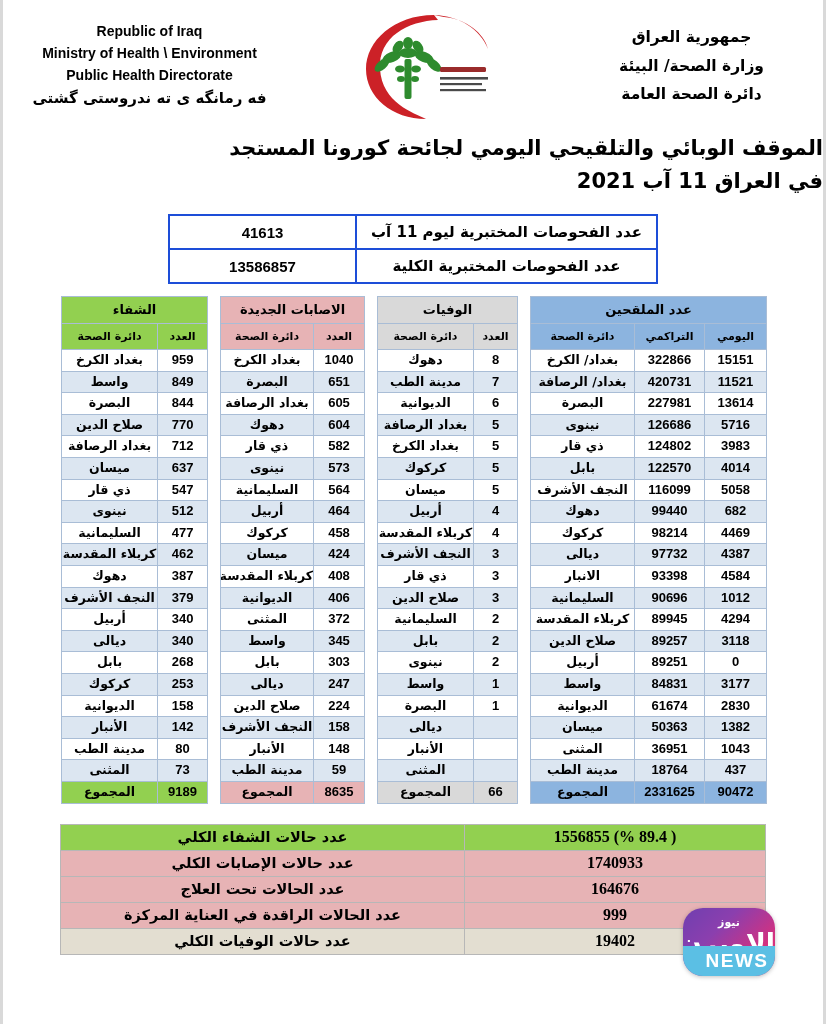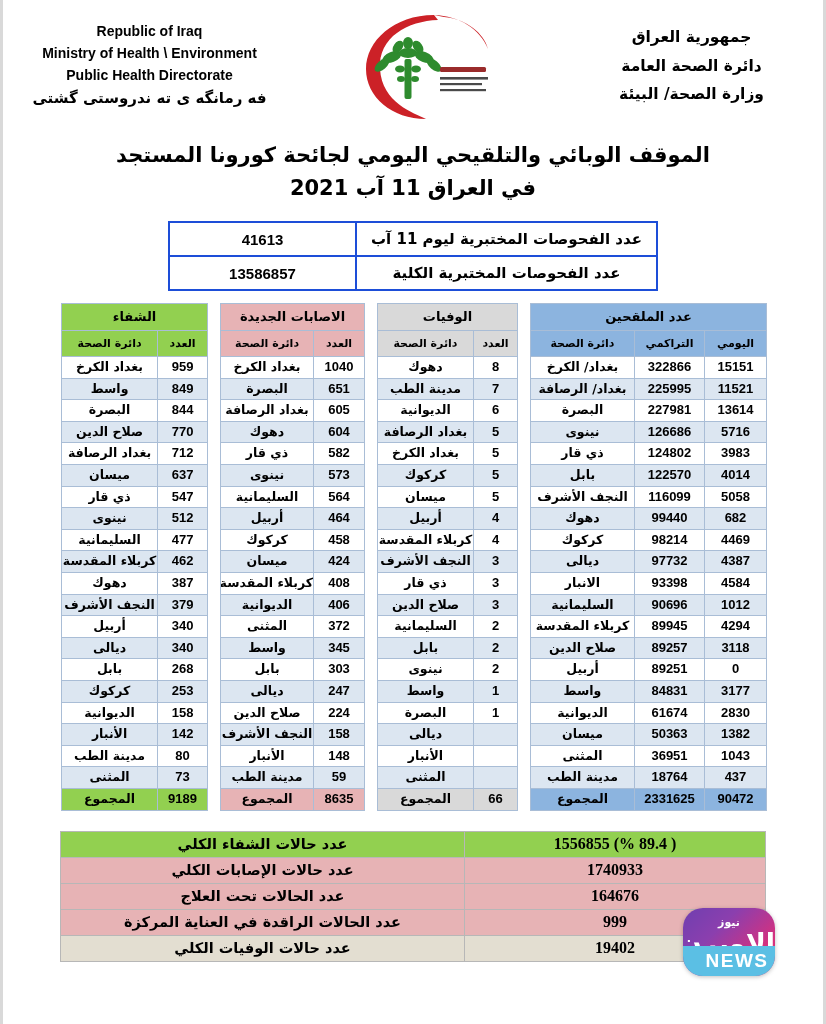--- a/index.html
+++ b/index.html
@@ -68,23 +68,22 @@
     height: 125px;
     position: relative;
     display: flex;
     align-items: center;
     justify-content: center;
   }
   .logo-svg { display:block; }
 
   
   .title-block {
-    text-align: center;
     direction: rtl;
-    margin-top: 8px;
+    margin-top: 1px;
   }
   .title-main {
     font-size: 21px;
     font-weight: bold;
     letter-spacing: 0;
     line-height: 1.5;
   }
   .title-sub {
     font-size: 21px;
     font-weight: bold;
@@ -274,22 +273,22 @@
 </style>
 </head>
 <body>
 
 <div class="page">
 
   <div class="masthead">
 
     <div class="mast-ar">
       <div>جمهورية العراق</div>
+      <div>وزارة الصحة/ البيئة</div>
       <div>دائرة الصحة العامة</div>
-      <div>وزارة الصحة/ البيئة</div>
     </div>
 
     <div class="logo-wrap">
       <svg class="logo-svg" width="160" height="122" viewBox="0 0 160 122">
         <path d="M86 10 C46 10, 18 36, 18 64 C18 92, 44 114, 78 114 C66 108, 34 98, 32 64 C30 32, 60 16, 90 15 Z" fill="#cc2127"></path>
         <path d="M86 10 C112 11, 132 24, 140 44 C136 28, 118 14, 96 12 Z" fill="#cc2127"></path>
         <g fill="#2e8b2e">
           <ellipse cx="60" cy="48" rx="9" ry="5"></ellipse>
           <ellipse cx="44" cy="52" rx="10" ry="5" transform="rotate(-22 44 52)"></ellipse>
           <ellipse cx="76" cy="52" rx="10" ry="5" transform="rotate(22 76 52)"></ellipse>
@@ -361,21 +360,21 @@
         </tr>
       </thead>
       <tbody id="vacc-body">
           <tr class="plain">
             <td class="num">15151</td>
             <td class="num">322866</td>
             <td>بغداد/ الكرخ</td>
           </tr>
           <tr class="alt">
             <td class="num">11521</td>
-            <td class="num">225995</td>
+            <td class="num">420731</td>
             <td>بغداد/ الرصافة</td>
           </tr>
           <tr class="plain">
             <td class="num">13614</td>
             <td class="num">227981</td>
             <td>البصرة</td>
           </tr>
           <tr class="alt">
             <td class="num">5716</td>
             <td class="num">126686</td>

